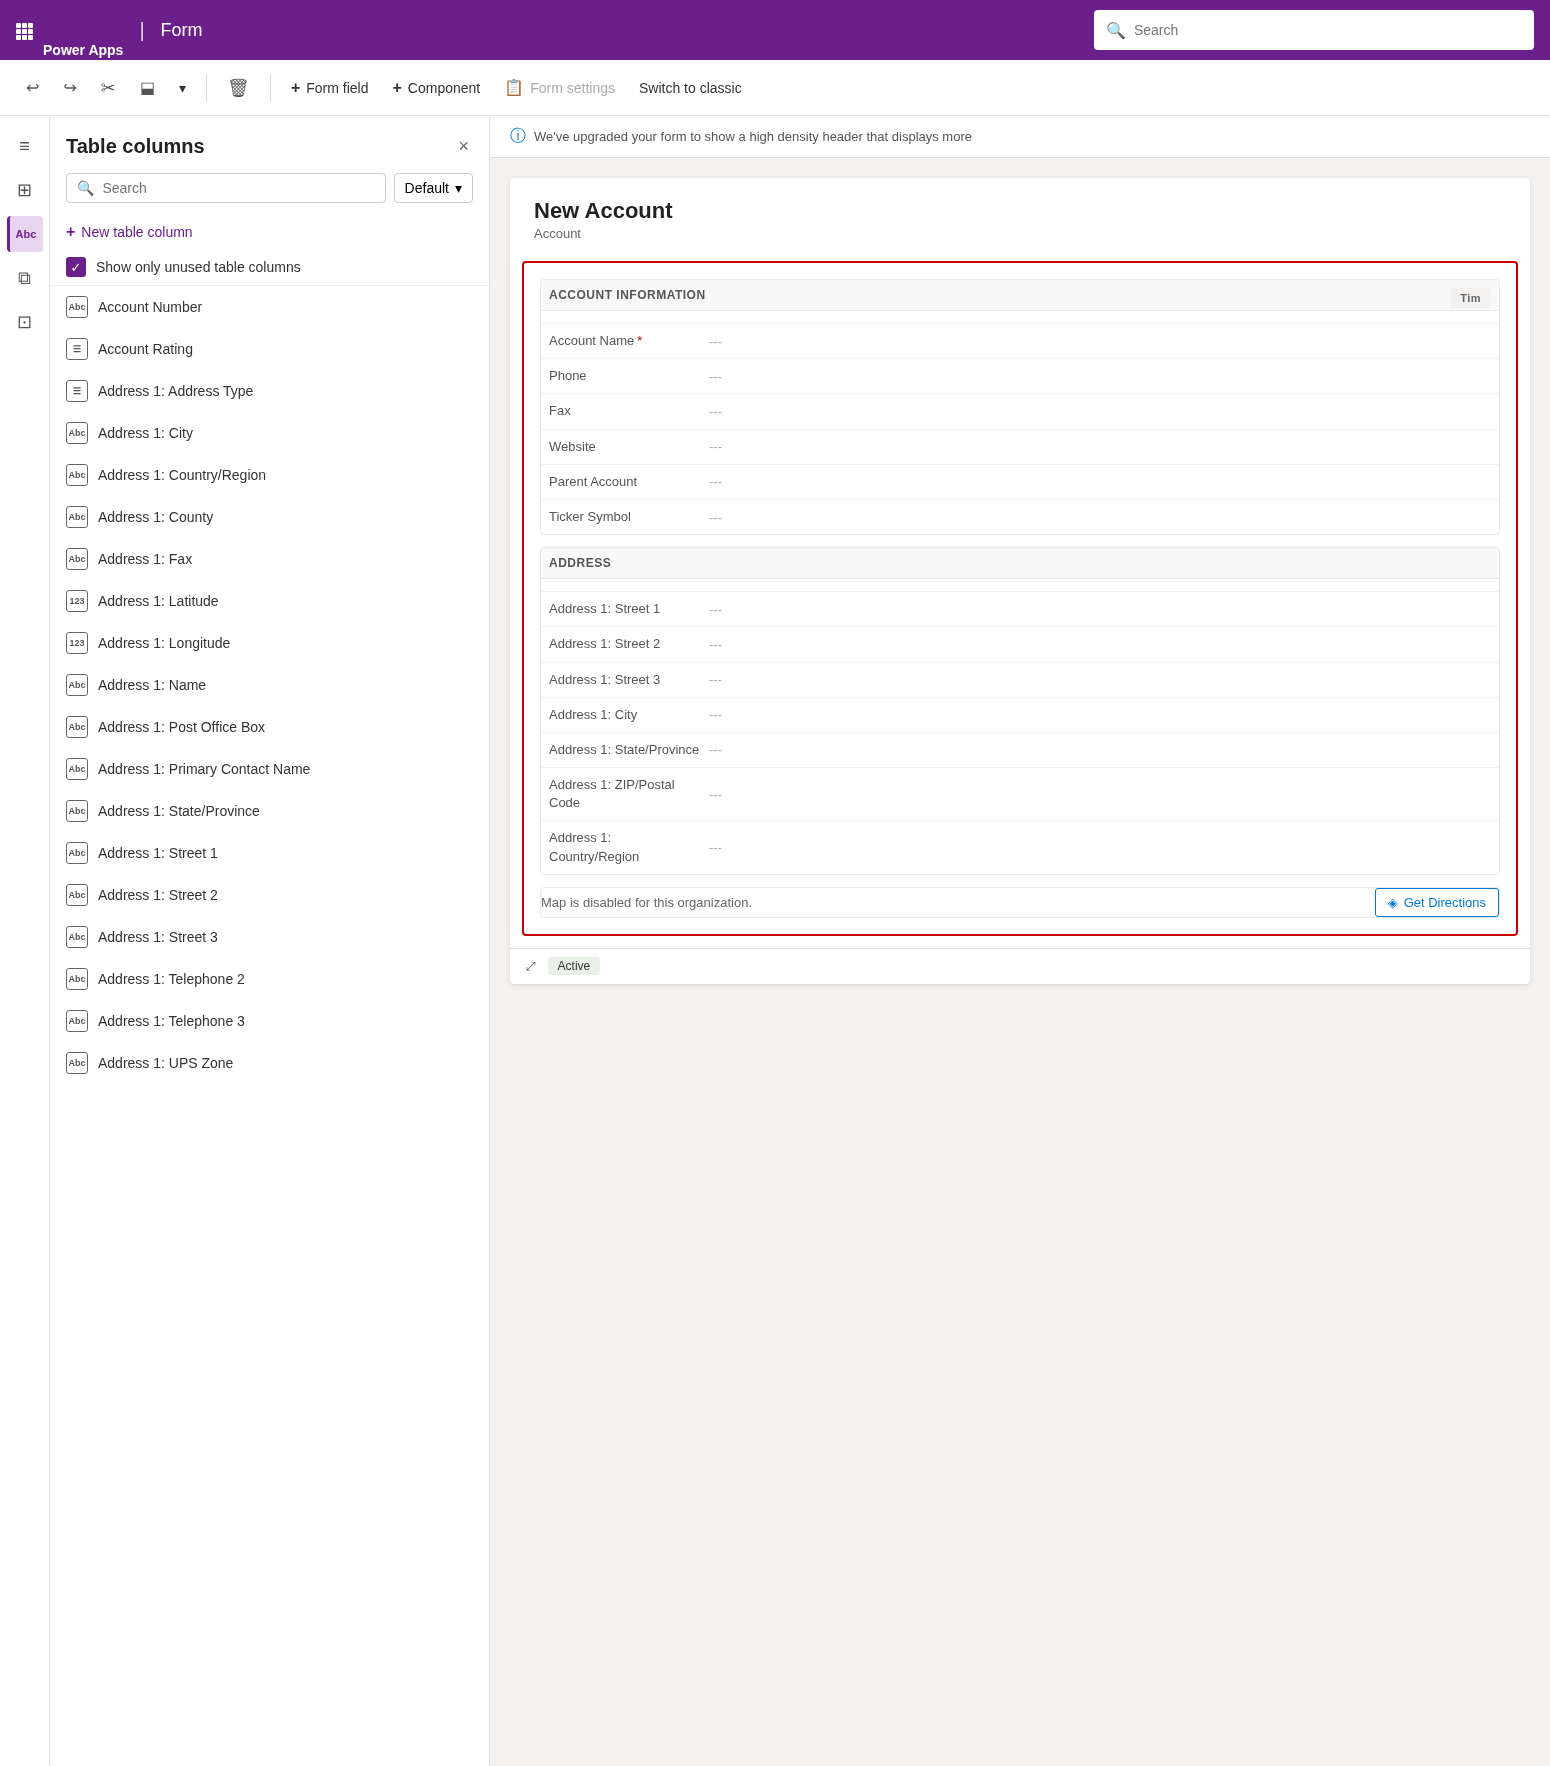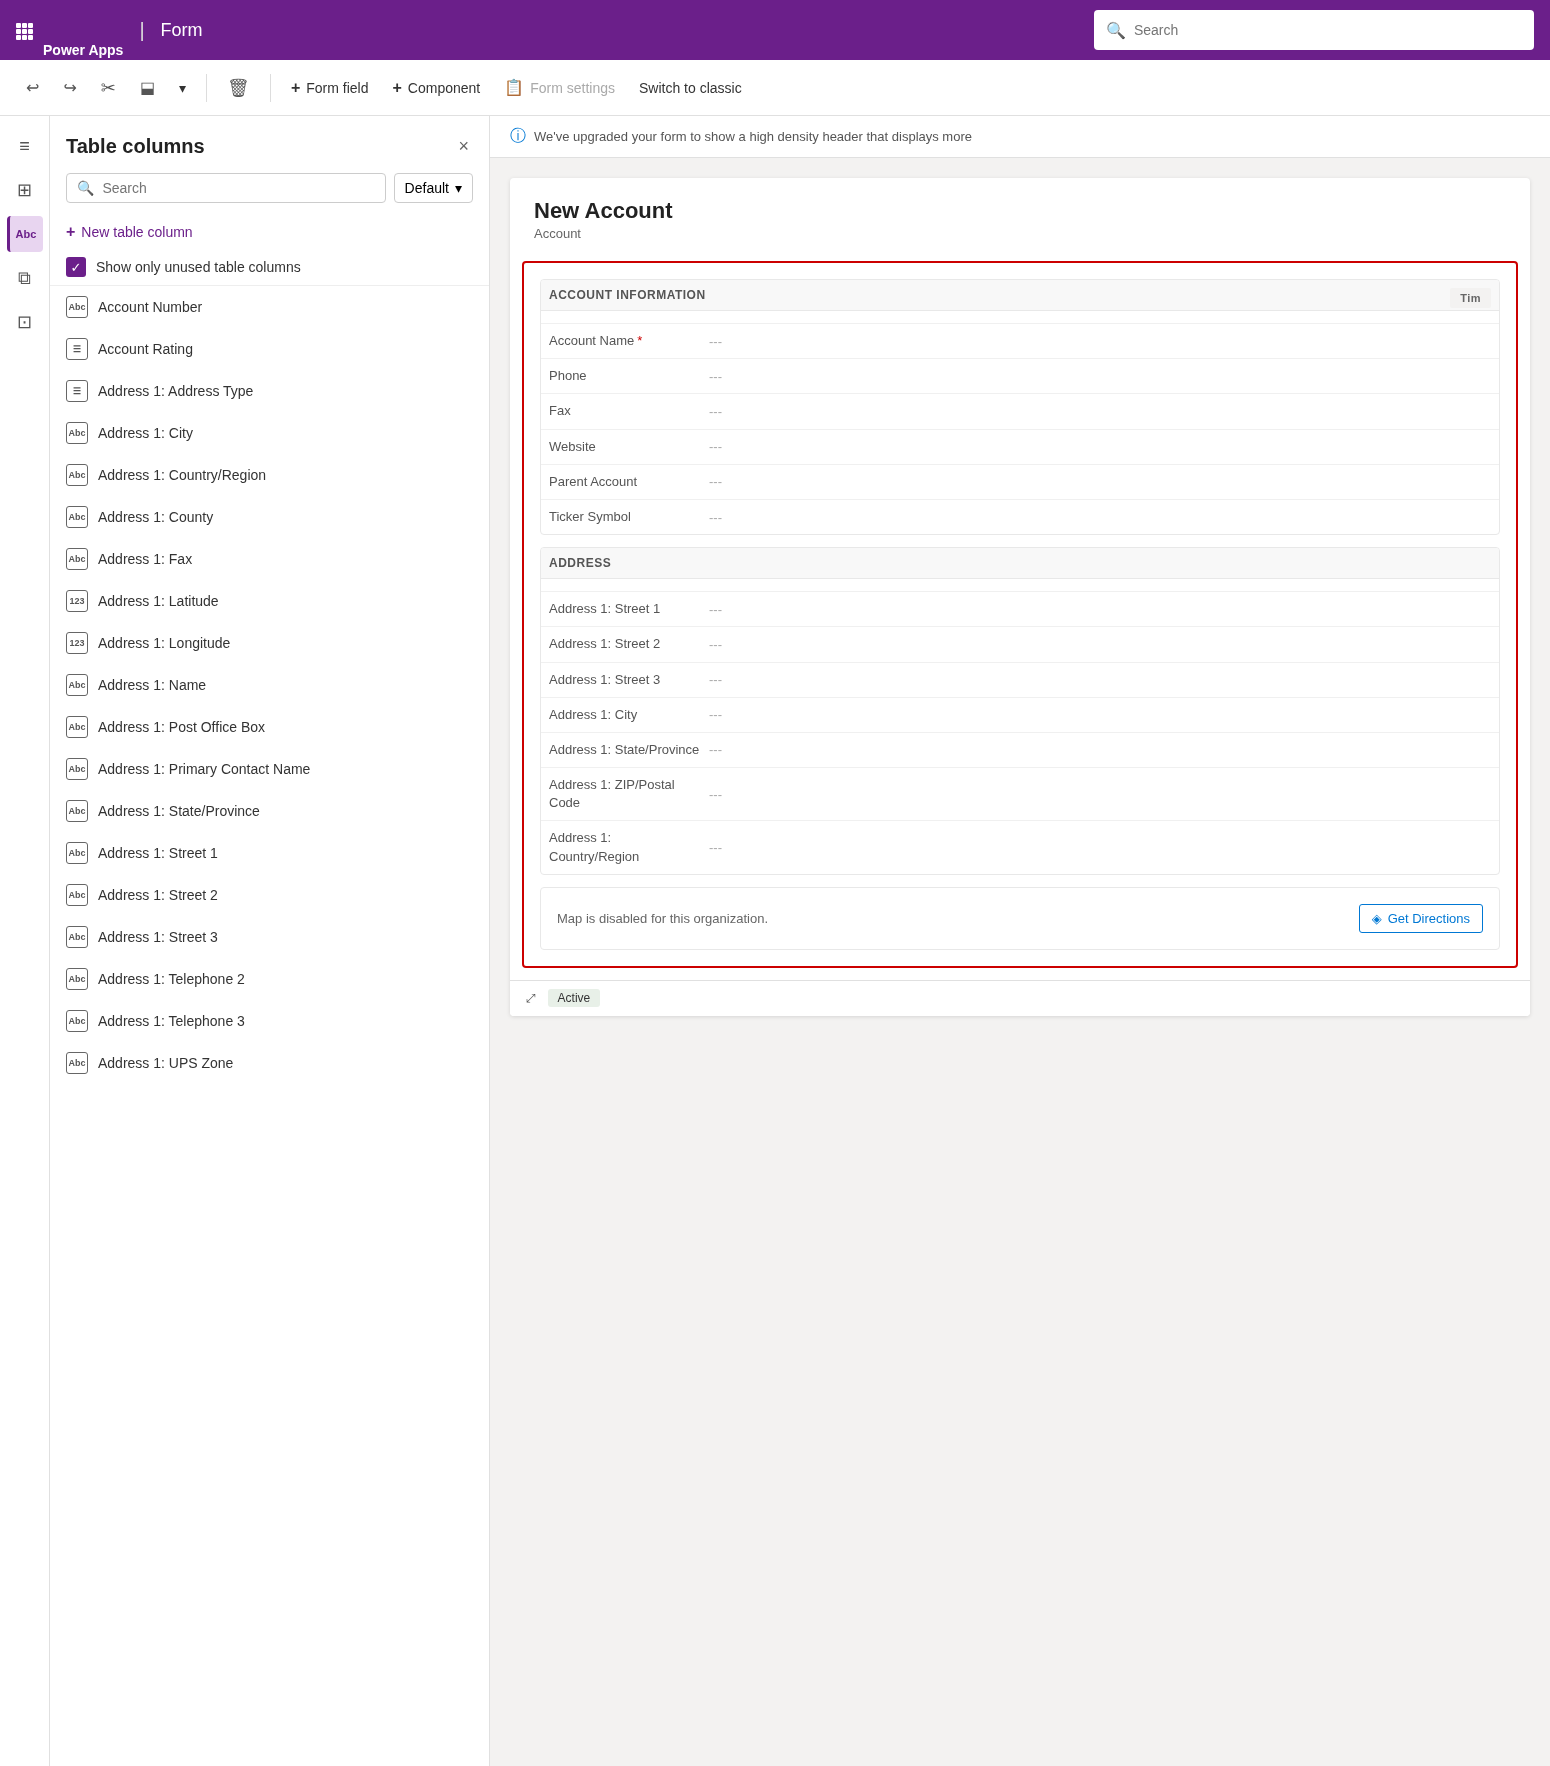--- a/index.html
+++ b/index.html
@@ -304,21 +304,20 @@
     .section-block .section-header {
       background: #f8f8f8;
       margin-bottom: 12px;
       border-bottom: 1px solid #e8e8e8;
     }
     .map-section {
       background: white;
       border: 1px solid #e8e8e8;
       border-radius: 4px;
       margin-top: 8px;
-      padding: 16px;
       display: flex;
       align-items: center;
       justify-content: space-between;
     }
     .map-disabled-text { font-size: 13px; color: #666; }
     .get-directions-btn {
       display: flex;
       align-items: center;
       gap: 6px;
       color: #0078d4;

